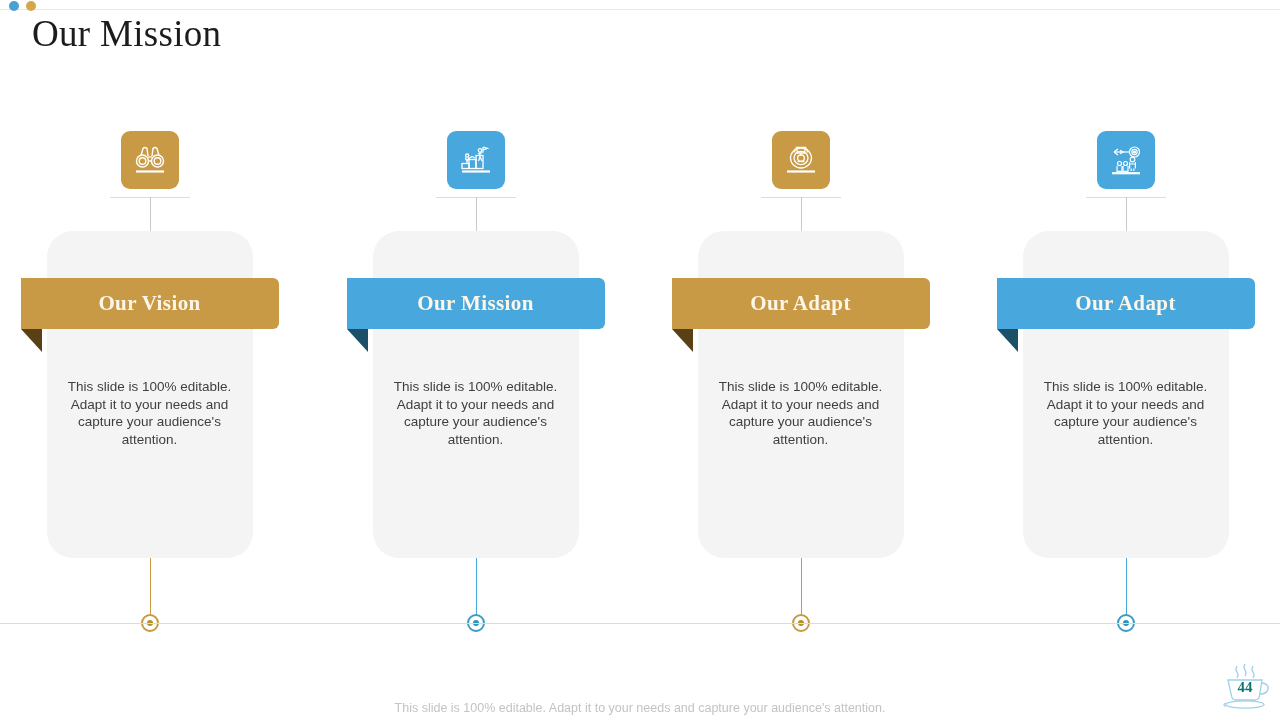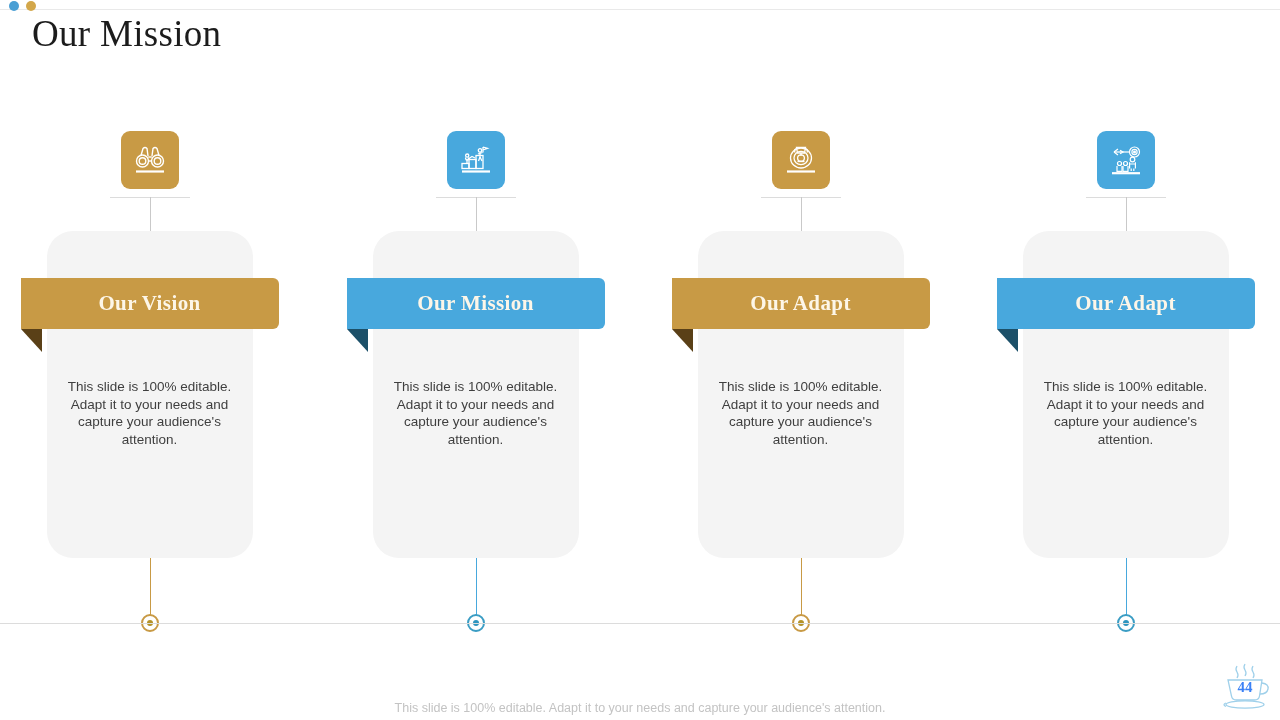--- a/index.html
+++ b/index.html
@@ -198,21 +198,21 @@
   }
   #page-badge svg { position: absolute; left: 0; top: 0; }
   #page-number {
     position: absolute;
     left: 0; top: 21px;
     width: 58px;
     text-align: center;
     font-family: "Liberation Serif", serif;
     font-size: 15px;
     font-weight: 700;
-    color: #3b82f6;
+    color: #0f766e;
   }
 </style>
 </head>
 <body>
 
 <div id="top-rule"></div>
 <div class="top-dot" id="top-dot-blue"></div>
 <div class="top-dot" id="top-dot-gold"></div>
 
 <div id="page-title">Our Mission</div>

